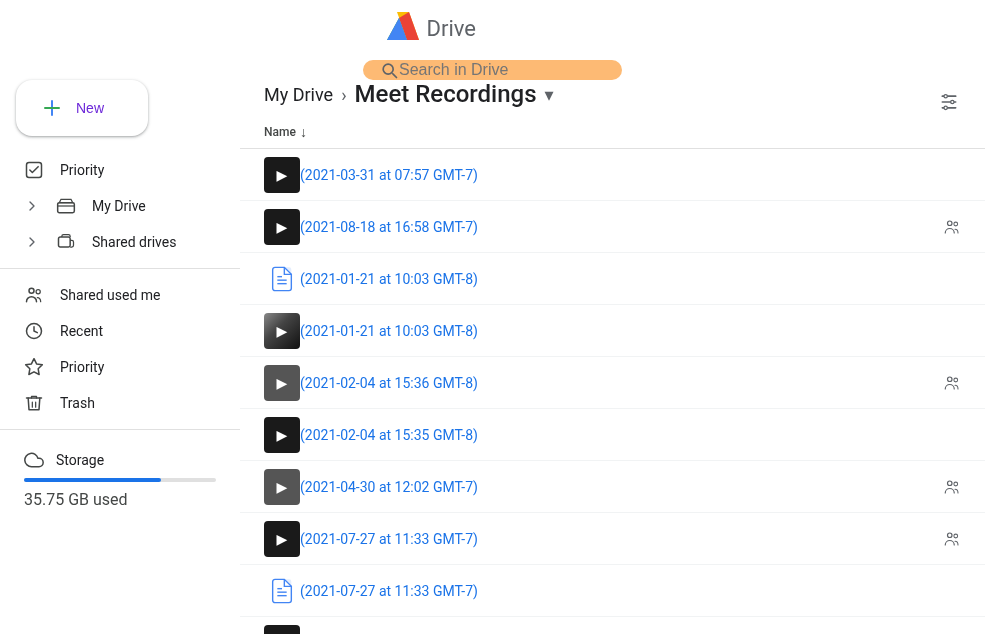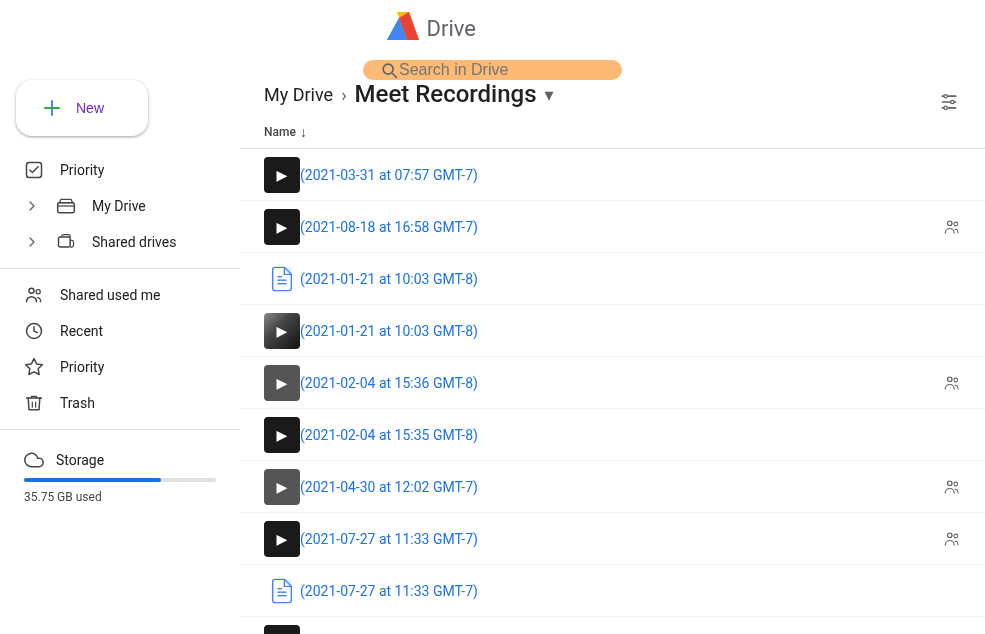--- a/index.html
+++ b/index.html
@@ -198,21 +198,21 @@
         <span class="sidebar-icon">
           <svg width="20" height="20" viewBox="0 0 24 24" fill="none">
             <path d="M18 10h-1.26A8 8 0 1 0 9 20h9a5 5 0 0 0 0-10z" stroke="#444746" stroke-width="1.8" stroke-linecap="round" stroke-linejoin="round"></path>
           </svg>
         </span>
         <span style="font-size:14px;color:#202124;">Storage</span>
       </div>
       <div class="storage-bar-wrap">
         <div class="storage-bar"></div>
       </div>
-      <div style="margin-top:8px;font-size:12px;color:#444746;">35.75 GB used</div>
+      <div style="margin-top:8px;font-size:16px;color:#444746;">35.75 GB used</div>
     </div>
   </div>
 
   <div class="content">
 
     <div class="breadcrumb">
       <span class="breadcrumb-item">My Drive</span>
       <span class="breadcrumb-arrow">›</span>
       <span class="breadcrumb-current">Meet Recordings</span>
       <span class="breadcrumb-chevron">▾</span>

